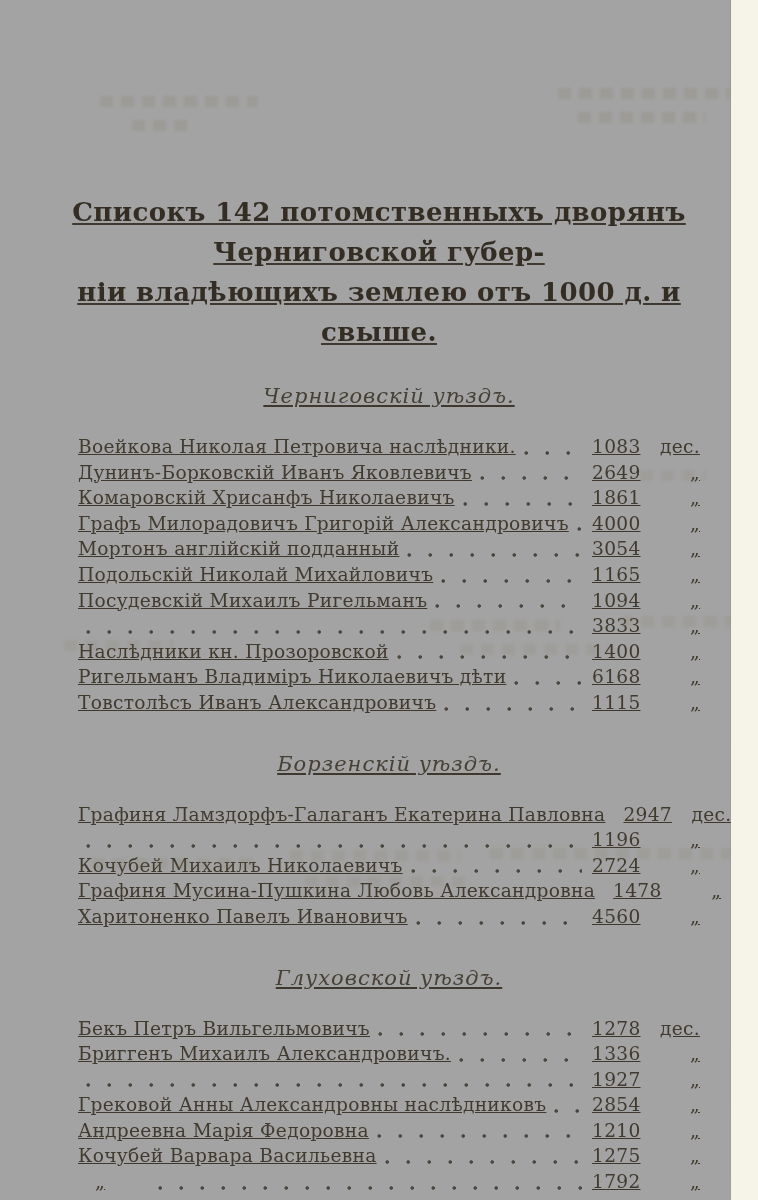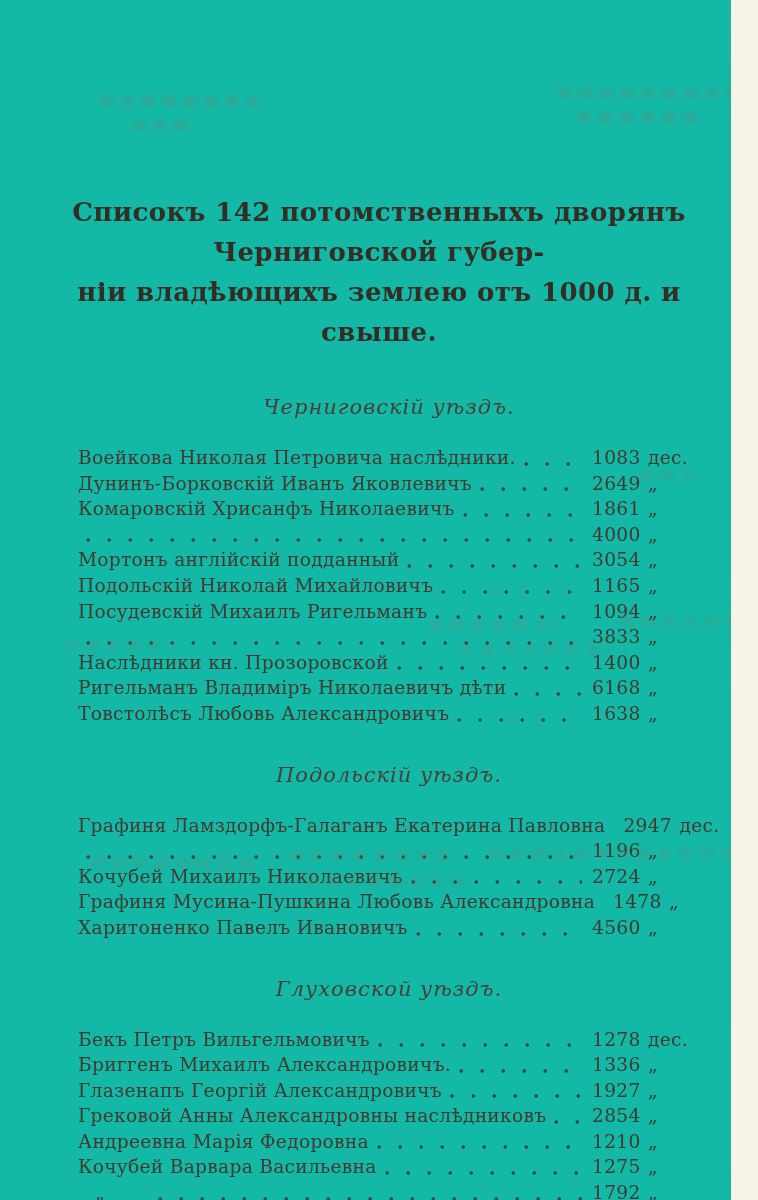--- a/index.html
+++ b/index.html
@@ -11,21 +11,22 @@
     width: 758px;
     height: 1200px;
     position: relative;
     overflow: hidden;
     font-family: "DejaVu Serif", "Liberation Serif", serif;
     color: #3e382e;
   }
   .page {
     position: absolute;
     inset: 0;
-    background: #14b8a6;
+    background: #a3a3a3;
+    text-decoration: underline;
   }
   
   .edge-strip {
     position: absolute;
     top: 0; bottom: 0;
     right: 0;
     width: 27px;
     background: #f6f4e9;
   }
   .page-edge {
@@ -62,21 +63,21 @@
   .uyezd {
     margin: 36px 0 26px;
     text-align: center;
     font-style: italic;
     font-weight: normal;
     font-size: 21px;
     letter-spacing: 1px;
     color: #464035;
   }
   .sections > section:first-child .uyezd {
-    margin-top: 43px;
+    margin-top: 32px;
   }
   .row {
     display: flex;
     align-items: baseline;
     font-size: 18.6px;
     line-height: 25.6px;
     letter-spacing: .3px;
     white-space: nowrap;
     color: #413a2f;
   }
@@ -100,21 +101,21 @@
   }
   .value {
     flex: none;
     width: 56px;
     text-align: left;
     font-variant-numeric: lining-nums;
   }
   .unit {
     flex: none;
     width: 52px;
-    text-align: left;
+    text-align: right;
   }
 </style>
 </head>
 <body>
 
 <div class="page">
 
   <div class="ghost" style="left:558px; top:88px;  width:172px;"></div>
   <div class="ghost" style="left:578px; top:112px; width:128px;"></div>
   <div class="ghost" style="left:100px; top:96px;  width:158px;"></div>
@@ -160,20 +161,21 @@
   <div class="row">
 
     <span class="name">Комаровскій Хрисанфъ Николаевичъ</span>
     <span class="leader"></span>
     <span class="value">1861</span>
     <span class="unit">„</span>
   </div>
 
   <div class="row">
 
+    <span class="name">Графъ Милорадовичъ Григорій Александровичъ</span>
     <span class="leader"></span>
     <span class="value">4000</span>
     <span class="unit">„</span>
   </div>
 
   <div class="row">
 
     <span class="name">Мортонъ англійскій подданный</span>
     <span class="leader"></span>
     <span class="value">3054</span>
@@ -214,30 +216,30 @@
   <div class="row">
 
     <span class="name">Ригельманъ Владиміръ Николаевичъ дѣти</span>
     <span class="leader"></span>
     <span class="value">6168</span>
     <span class="unit">„</span>
   </div>
 
   <div class="row">
 
-    <span class="name">Товстолѣсъ Любовь Александровичъ</span>
-    <span class="leader"></span>
-    <span class="value">1638</span>
+    <span class="name">Товстолѣсъ Иванъ Александровичъ</span>
+    <span class="leader"></span>
+    <span class="value">1115</span>
     <span class="unit">„</span>
   </div>
 </div>
   </section>
 
   <section>
-    <h2 class="uyezd">Подольскій уѣздъ.</h2>
+    <h2 class="uyezd">Борзенскій уѣздъ.</h2>
     <div class="rows">
   <div class="row">
 
     <span class="name">Графиня Ламздорфъ-Галаганъ Екатерина Павловна</span>
     <span class="leader"></span>
     <span class="value">2947</span>
     <span class="unit">дес.</span>
   </div>
 
   <div class="row">
@@ -287,21 +289,20 @@
   <div class="row">
 
     <span class="name">Бриггенъ Михаилъ Александровичъ.</span>
     <span class="leader"></span>
     <span class="value">1336</span>
     <span class="unit">„</span>
   </div>
 
   <div class="row">
 
-    <span class="name">Глазенапъ Георгій Александровичъ</span>
     <span class="leader"></span>
     <span class="value">1927</span>
     <span class="unit">„</span>
   </div>
 
   <div class="row">
 
     <span class="name">Грековой Анны Александровны наслѣдниковъ</span>
     <span class="leader"></span>
     <span class="value">2854</span>

